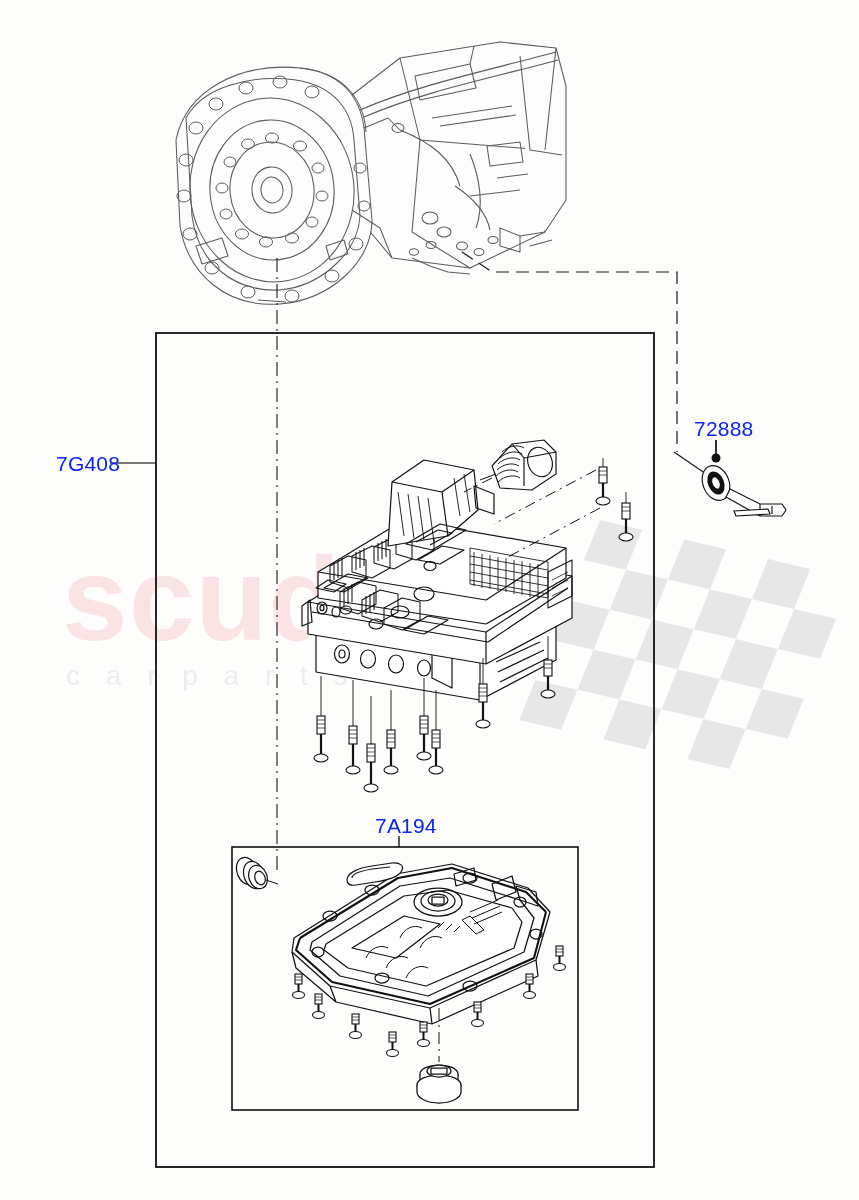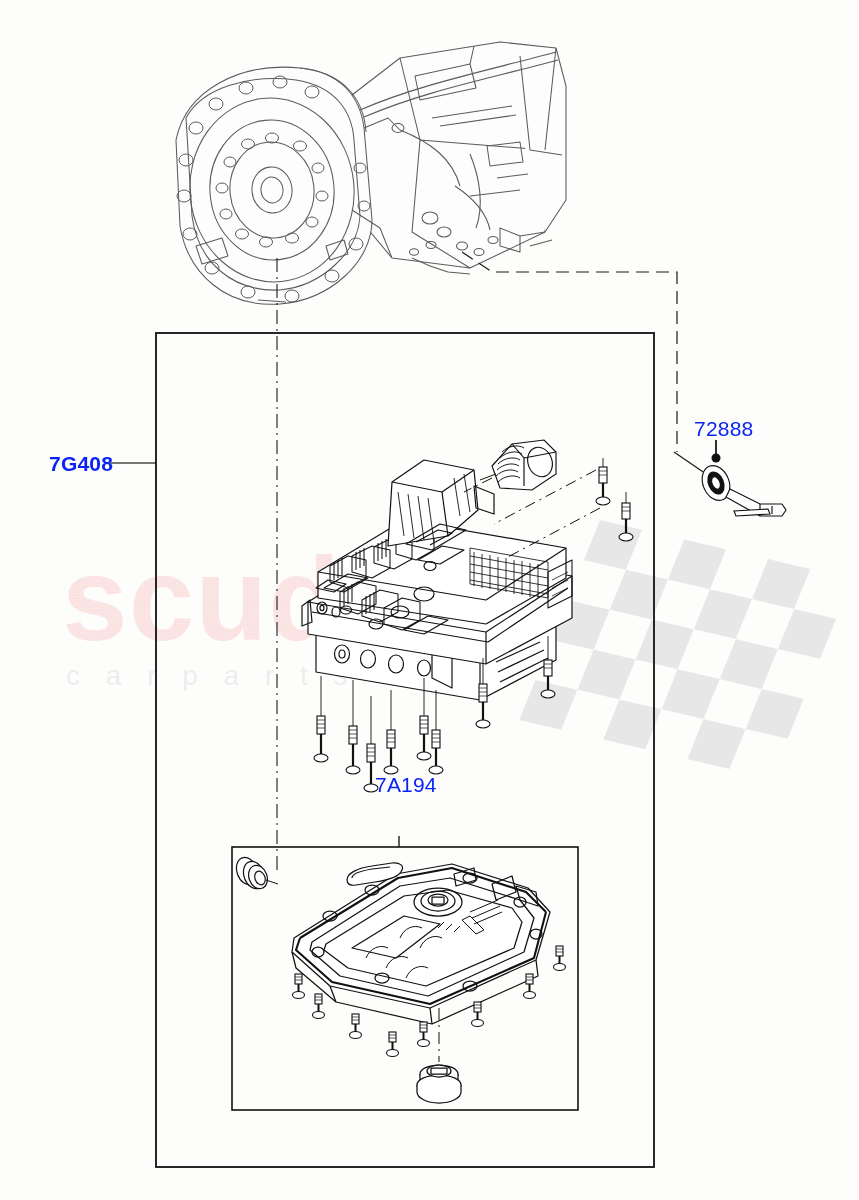--- a/index.html
+++ b/index.html
@@ -23,23 +23,23 @@
   }
   .pn-label {
     position: absolute;
     color: #0a24f5;
     font-family: "Liberation Sans", sans-serif;
     font-size: 21px;
     letter-spacing: 0.2px;
     white-space: nowrap;
     user-select: none;
   }
-  #label-7G408 { left: 49px; top: 452px; font-weight: bold; }
+  #label-7G408 { left: 56px; top: 452px; }
   #label-72888 { left: 694px; top: 417px; }
-  #label-7A194 { left: 375px; top: 773px; }
+  #label-7A194 { left: 375px; top: 814px; }
 </style>
 </head>
 <body>
 
 <div id="page">
 
   <svg id="artwork" viewBox="0 0 859 1200">
     <defs>
 
       <pattern id="wmdots" width="3" height="3" patternUnits="userSpaceOnUse">

